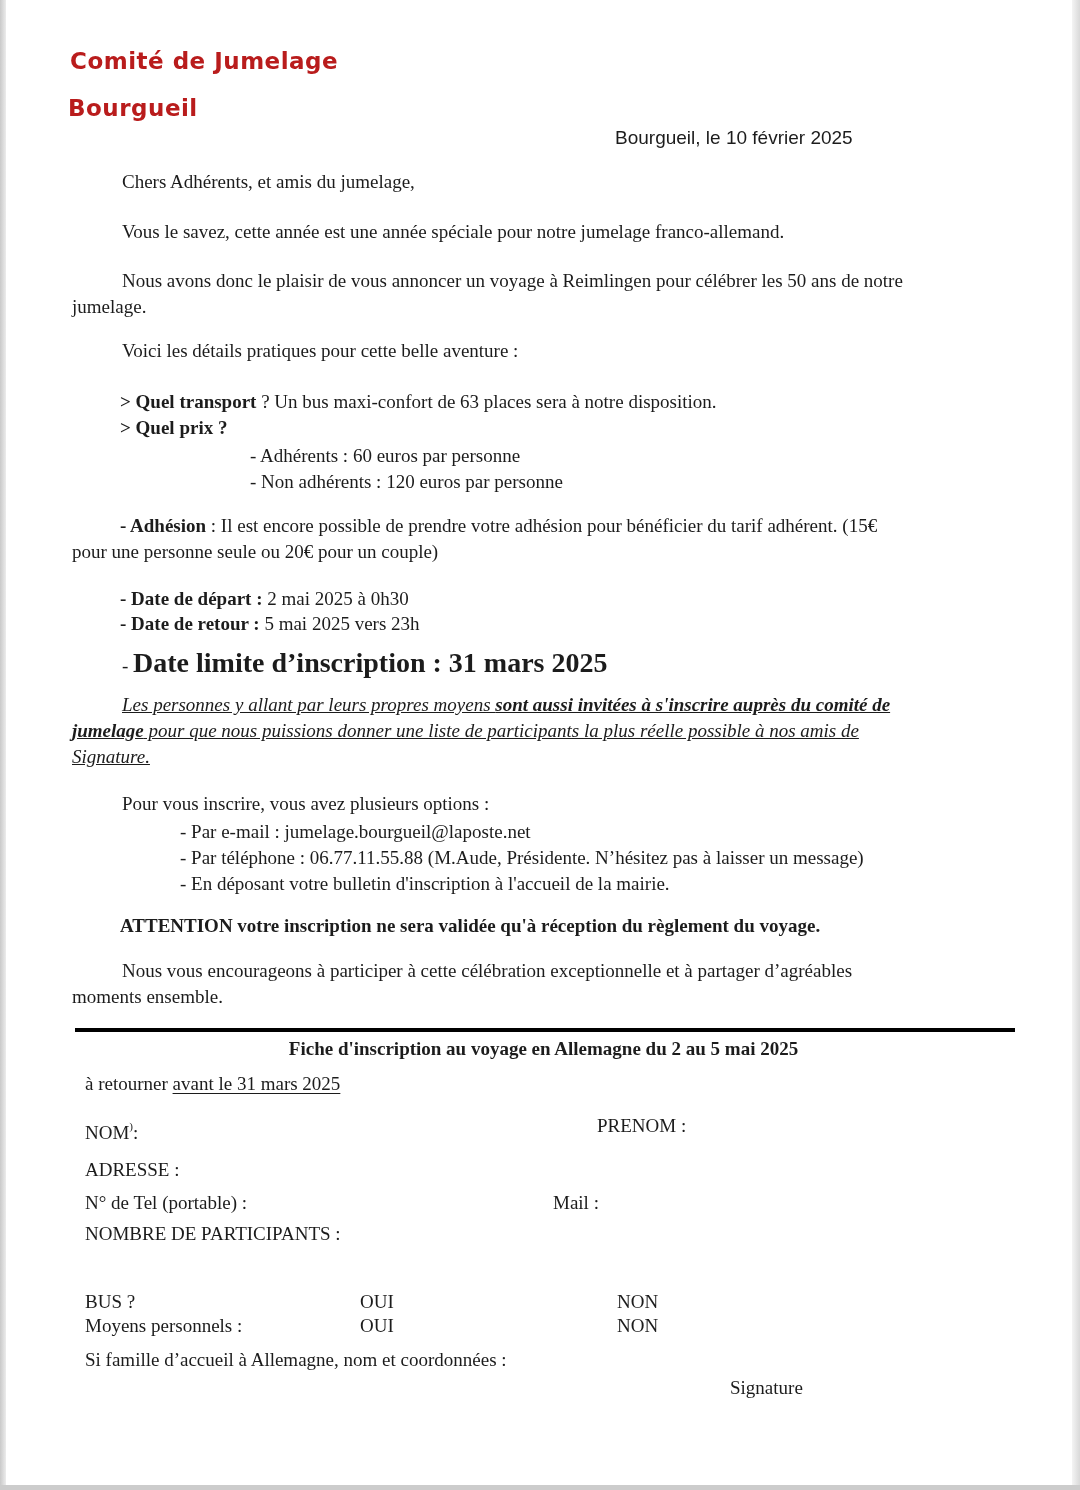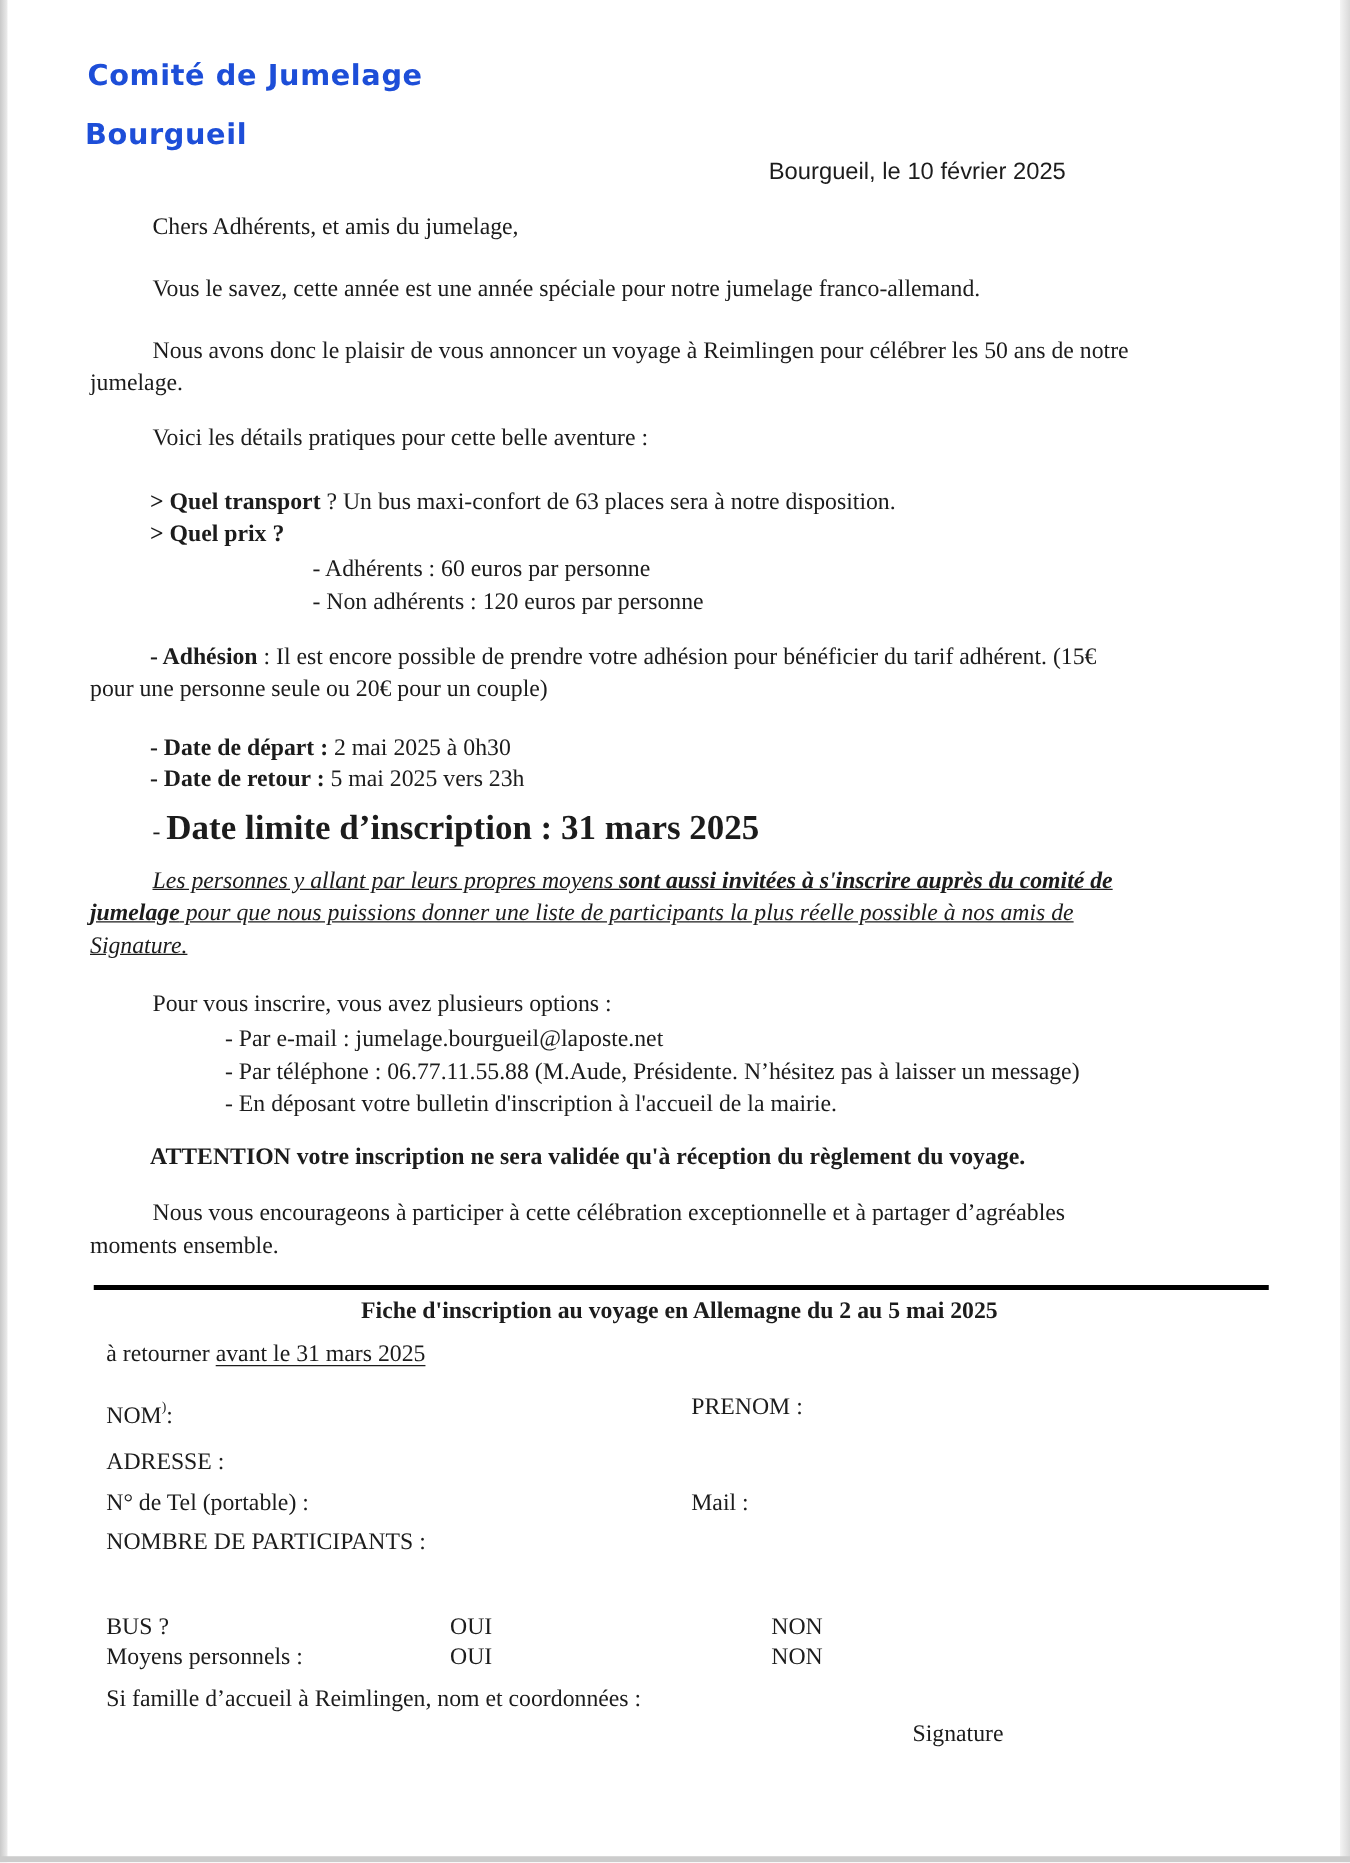--- a/index.html
+++ b/index.html
@@ -20,21 +20,21 @@
   .edge-bottom { position:absolute; left:0; right:0; bottom:0; height:5px;
                  background:#cccccc; }
 
   .content { position:absolute; left:72px; right:65px; top:0; }
 
   .letterhead {
     font-family:"DejaVu Sans", sans-serif;
     font-weight:700;
     font-size:23px; line-height:30px;
     letter-spacing:0.5px;
-    color:#1d4ed8;
+    color:#b91c1c;
     white-space:nowrap;
   }
   .lh1 { margin:46px 0 0 -2px; }
   .lh2 { margin:17px 0 0 -4px; }
 
   .dateline {
     margin-top:2px; margin-left:543px;
     font-family:"Liberation Sans", sans-serif;
     font-size:19px; line-height:26px;
     white-space:nowrap;
@@ -61,21 +61,21 @@
 
   .return-note { margin-top:9px; margin-left:13px; font-size:19px; line-height:26px; white-space:nowrap; }
   .underlined  { text-decoration:underline; text-underline-offset:3px; }
 
   .frow {
     display:grid; grid-template-columns:468px 1fr;
     margin-left:13px;
     font-size:19px; line-height:26px;
     white-space:nowrap;
   }
-  .frow-1 { margin-top:16px; }
+  .frow-1 { margin-top:16px;gap:44px; }
   .frow-2 { margin-top:11px; }
   .frow-3 { margin-top:7px;  }
   .frow-4 { margin-top:5px;  }
   .nom-sup { font-size:11px; vertical-align:9px; }
 
   .crow {
     display:grid; grid-template-columns:275px 257px 1fr;
     margin-left:13px;
     font-size:19px; line-height:24px;
     white-space:nowrap;
@@ -177,18 +177,18 @@
       <div>BUS ?</div>
       <div>OUI</div>
       <div>NON</div>
     </div>
     <div class="crow">
       <div>Moyens personnels :</div>
       <div>OUI</div>
       <div>NON</div>
     </div>
 
-    <div class="famille">Si famille d’accueil à Reimlingen, nom et coordonnées :</div>
+    <div class="famille">Si famille d’accueil à Allemagne, nom et coordonnées :</div>
 
     <div class="signature">Signature</div>
 
   </div>
 </div>
 
 </body></html>

